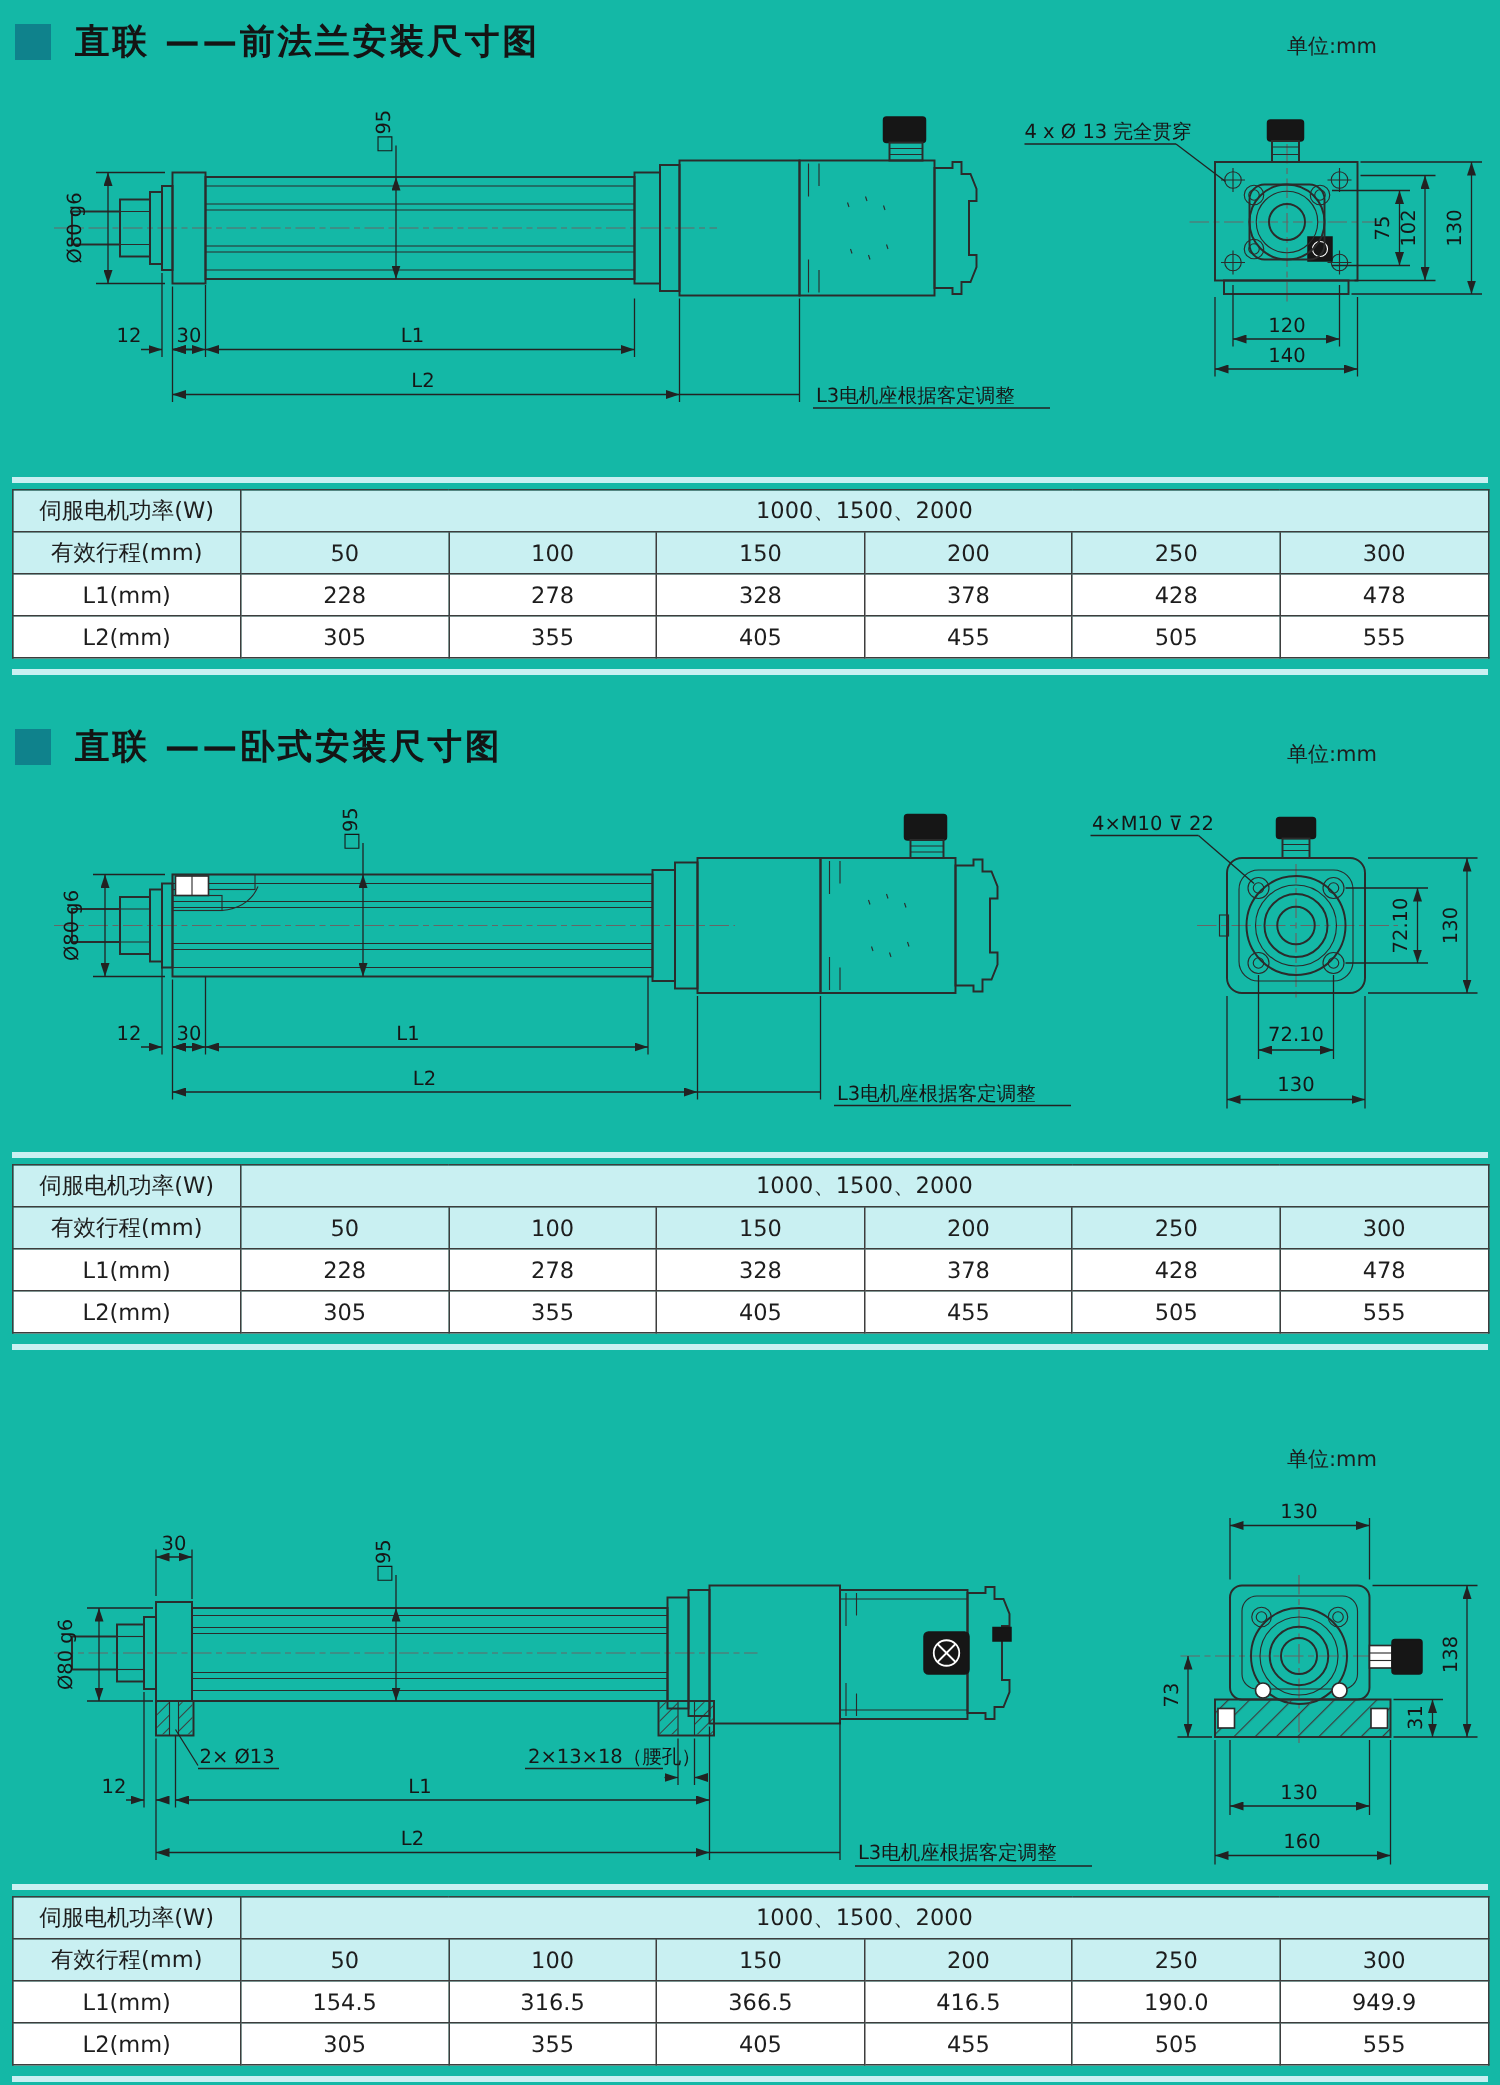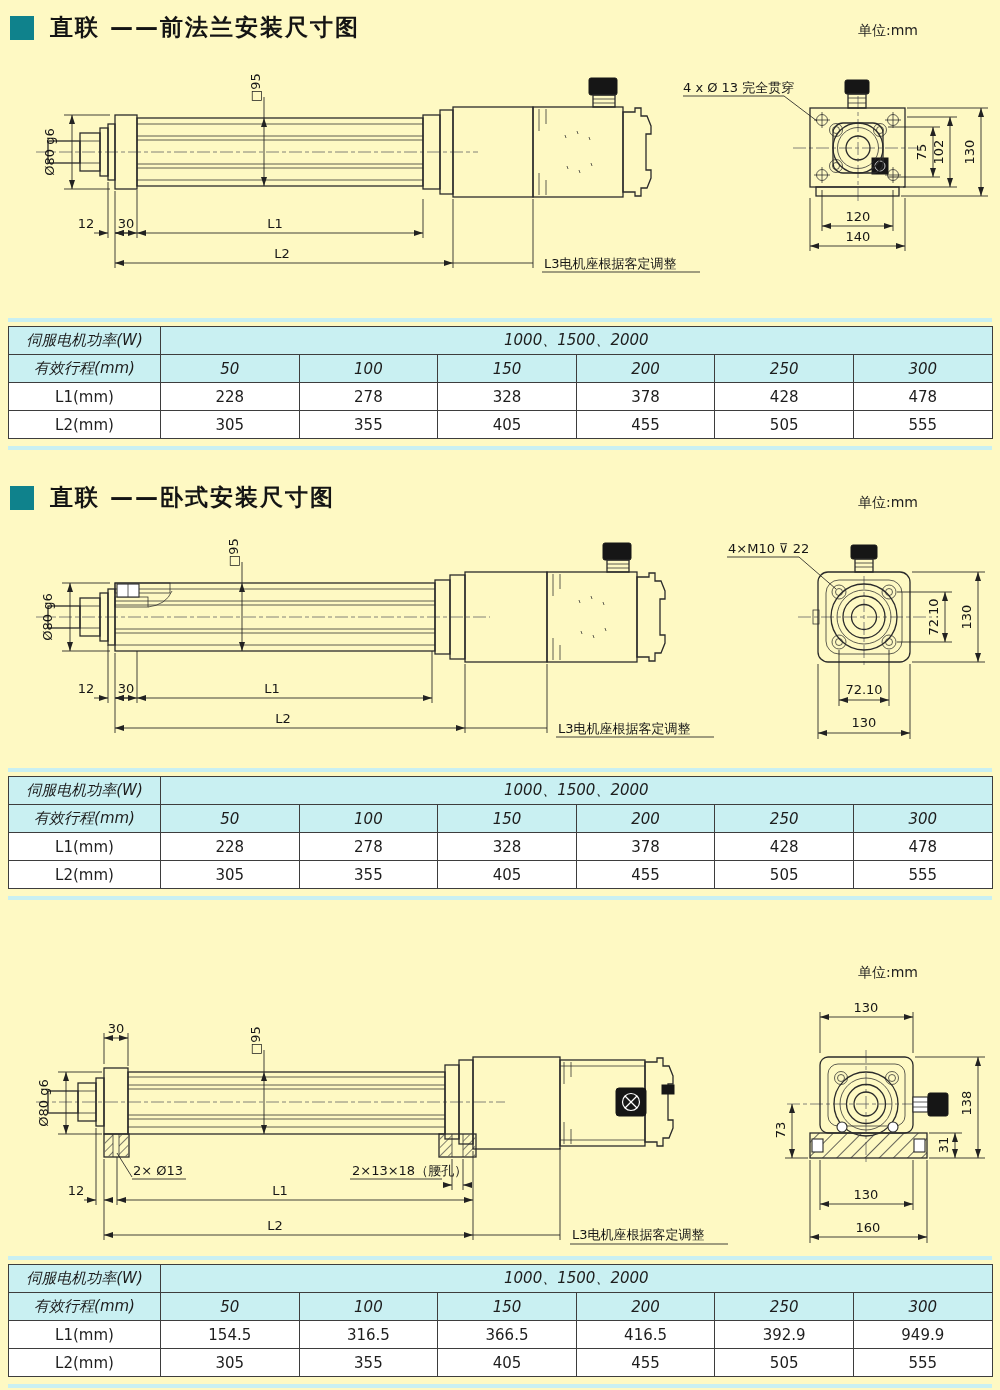--- a/index.html
+++ b/index.html
@@ -1,29 +1,29 @@
 <!DOCTYPE html>
 <html><head>
 <meta charset="utf-8">
 <style>
   html,body{margin:0;padding:0;background:#fff;}
   body{font-family:"DejaVu Sans","Liberation Sans",sans-serif;}
-  .page{position:relative;width:1000px;height:1390px;background:#fef9c3;overflow:hidden;}
+  .page{position:relative;width:1000px;height:1390px;background:#14b8a6;overflow:hidden;}
 
   .sec-head{position:absolute;left:10px;display:flex;align-items:center;gap:16px;}
   .sq{width:24px;height:24px;background:#0f828c;display:inline-block;}
   .ttl{font-size:23px;font-weight:bold;color:#141414;letter-spacing:2px;}
   .unit{position:absolute;left:858px;font-size:14px;color:#1d1d1d;}
 
   .strip{position:absolute;left:8px;width:984px;height:4px;background:#c9f0f2;}
 
   .spec-table{position:absolute;left:8px;width:984px;border-collapse:collapse;table-layout:fixed;
     font-size:15px;color:#1d1d1d;}
   .spec-table td{border:1.4px solid #3d3d3d;height:27px;text-align:center;padding:0;background:#fff;}
-  .spec-table tr.hd td{background:#c9f0f2;font-style:italic;}
+  .spec-table tr.hd td{background:#c9f0f2;}
   .c0{width:152px;} .cn{width:138.6px;}
 
   svg.draw{position:absolute;left:0;width:1000px;display:block;}
   .ol{stroke:#2b2b2b;stroke-width:1.3;fill:none;}
   .olw{fill:#fff;stroke:#2b2b2b;stroke-width:1.1;}
   .thin{stroke:#2b2b2b;stroke-width:0.75;fill:none;}
   .cl{stroke:#666;stroke-width:0.8;fill:none;stroke-dasharray:13 3 4 3;}
   .dimg{stroke:#222;stroke-width:0.85;fill:none;}
   .dimg text{stroke:none;fill:#161616;font-size:13px;}
   .blk{fill:#161616;stroke:#161616;stroke-width:1;}
@@ -575,21 +575,21 @@
       <td>200</td>
       <td>250</td>
       <td>300</td>
     </tr>
     <tr>
       <td>L1(mm)</td>
       <td>154.5</td>
       <td>316.5</td>
       <td>366.5</td>
       <td>416.5</td>
-      <td>392.9</td>
+      <td>190.0</td>
       <td>949.9</td>
     </tr>
     <tr>
       <td>L2(mm)</td>
       <td>305</td>
       <td>355</td>
       <td>405</td>
       <td>455</td>
       <td>505</td>
       <td>555</td>

